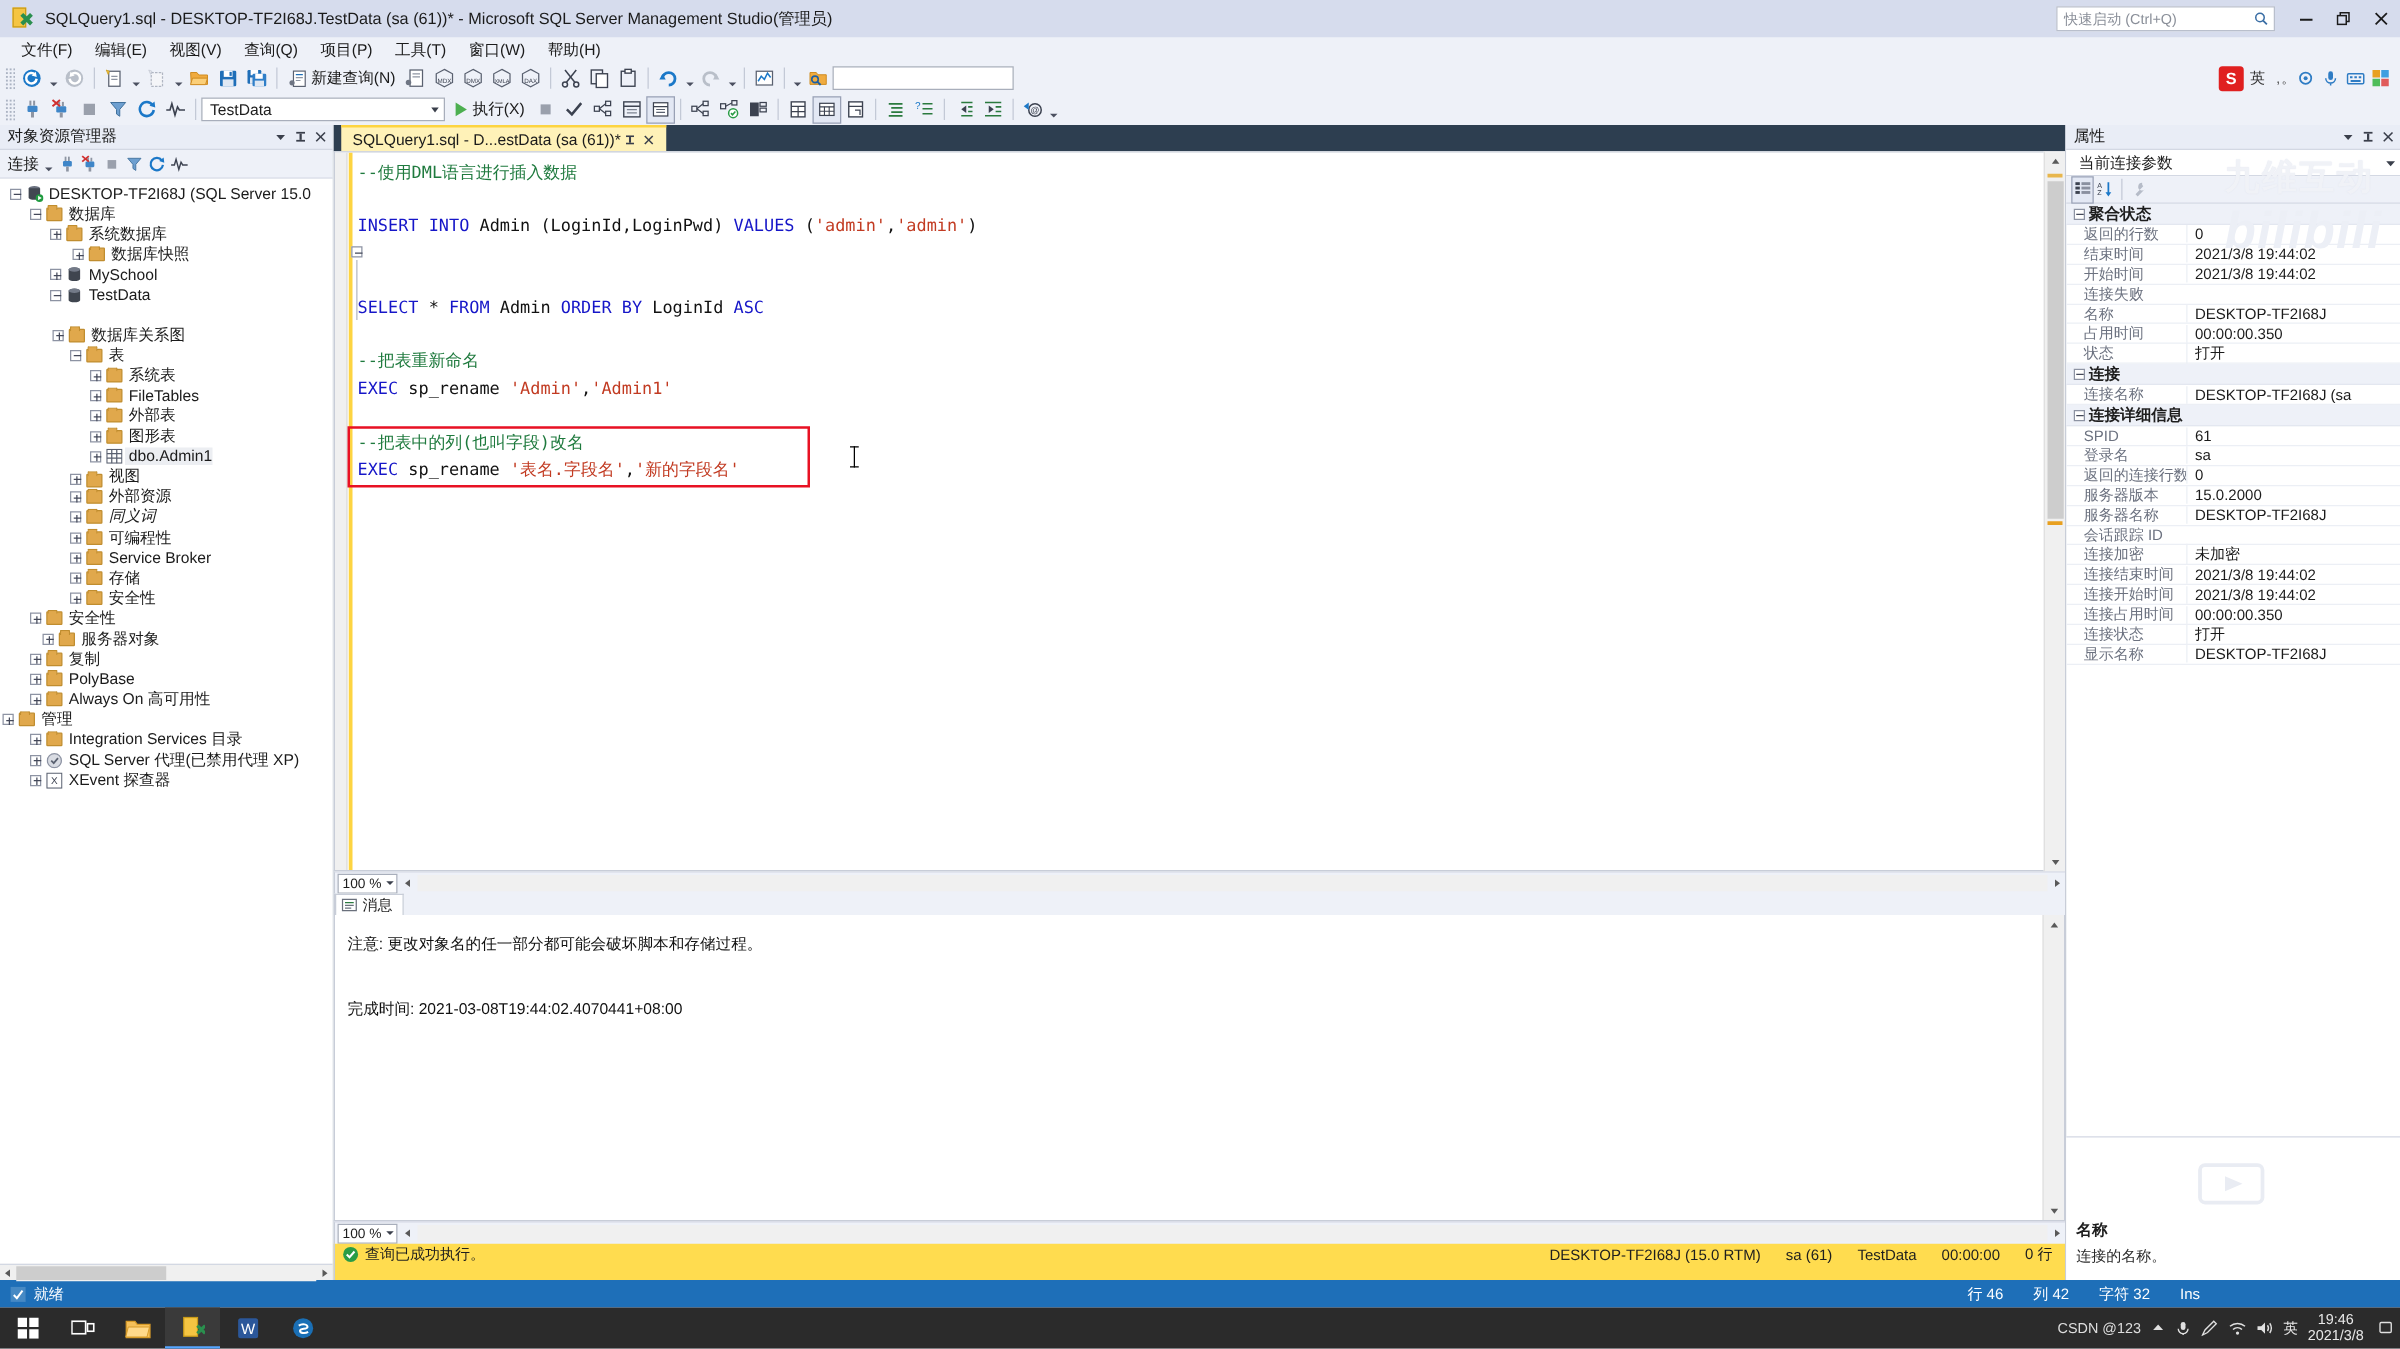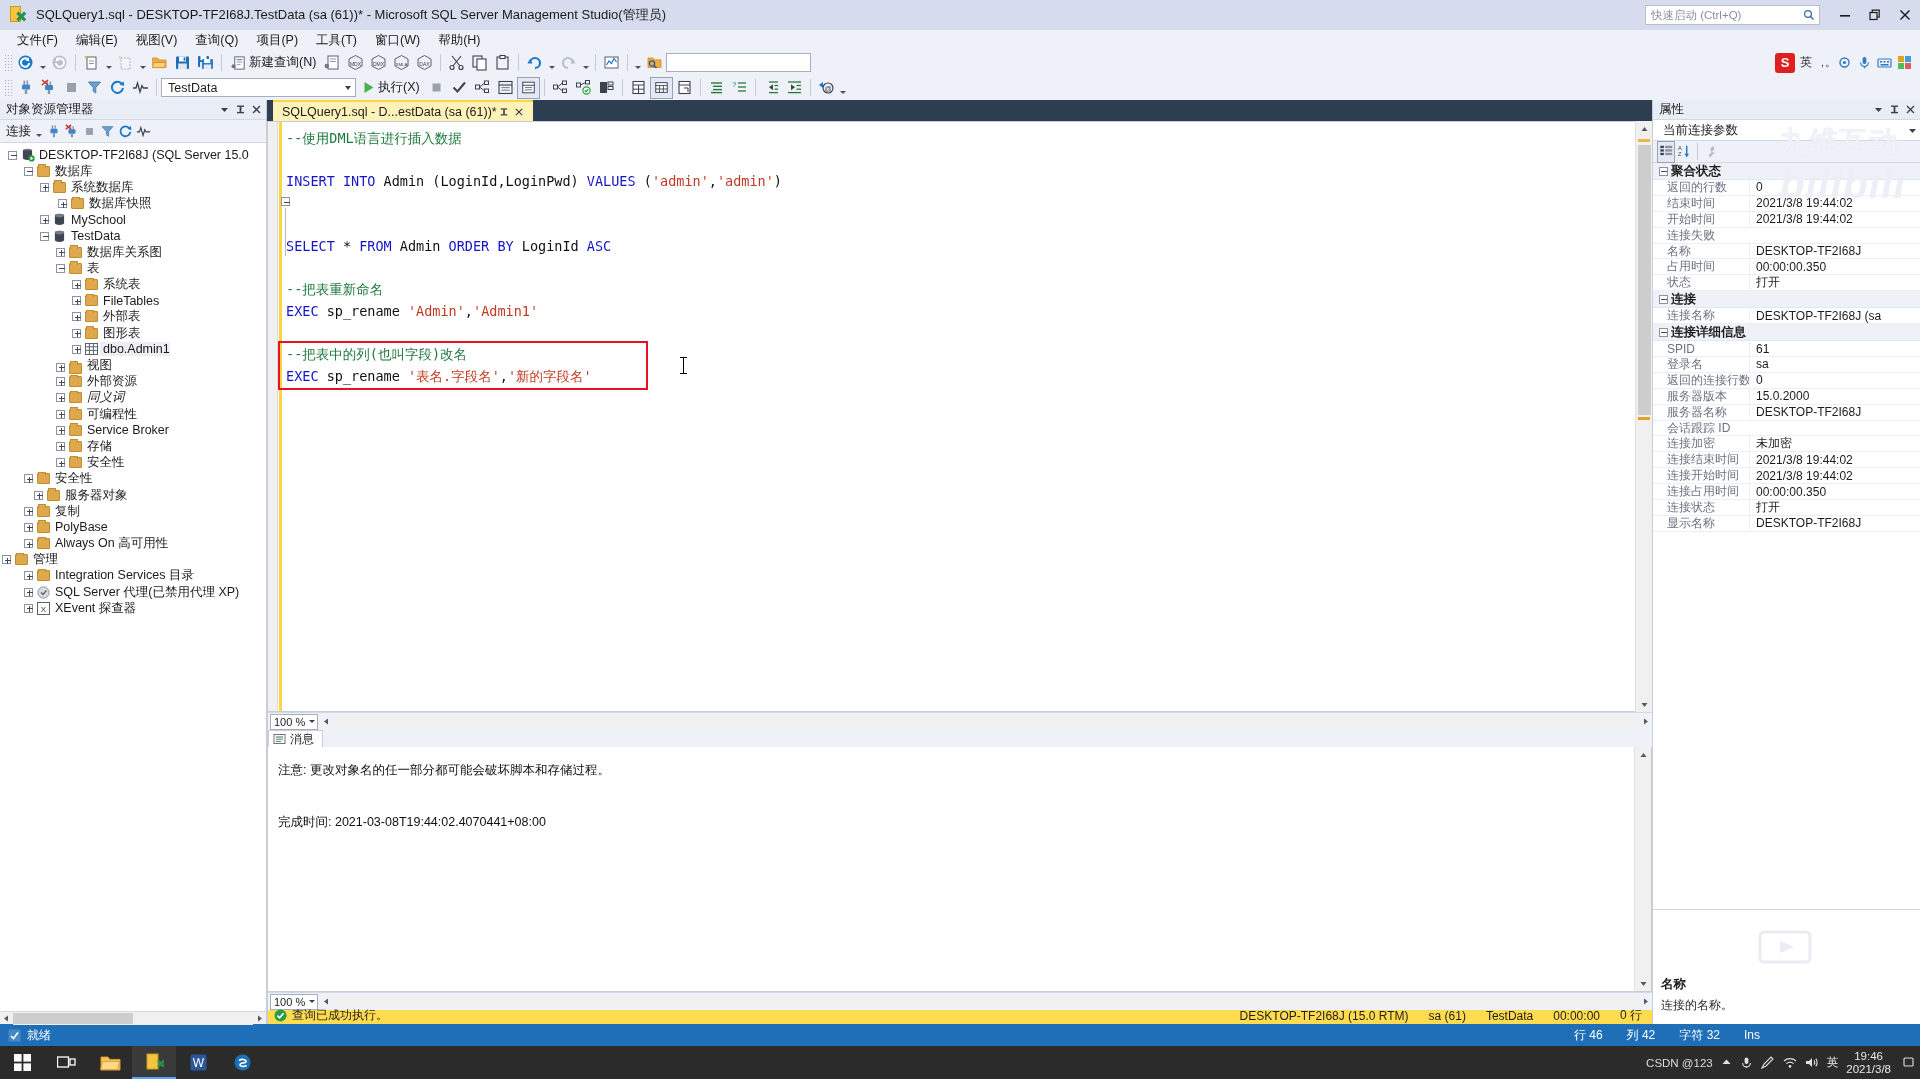--- a/index.html
+++ b/index.html
@@ -134,21 +134,21 @@
   .msgpane { height:280px; display:flex; flex-direction:column; flex:none; }
   .msgtabs { height:17px; background:#eef1f8; display:flex; align-items:flex-end; border-left:1px solid #c8cdd8; flex:none; }
   .msgtab { height:17px; background:#fff; display:flex; align-items:center; padding:0 8px 0 4px; font-size:12px;
     border:1px solid #c8cdd8; border-bottom:none; }
   .msgbody { flex:1 1 auto; background:#fff; border:1px solid #c8cdd8; border-top:none; display:flex; min-height:0; }
   .msgtext { flex:1 1 auto; padding:10px 0 0 10px; font-family:"DejaVu Sans Mono","Liberation Mono",monospace;
     font-size:12.5px; line-height:26px; color:#111; white-space:pre; overflow:hidden; }
   .msgtext .cn { font-family:"Liberation Sans",sans-serif; }
 
   
-  .editor-status { height:14px; background:#ffdc4f; display:flex; align-items:flex-end; font-size:12px; flex:none; border-left:1px solid #c8cdd8; }
+  .editor-status { height:29px; background:#ffdc4f; display:flex; align-items:flex-start; font-size:12px; flex:none; border-left:1px solid #c8cdd8; }
   .es-left { display:flex; align-items:center; padding-left:6px; gap:5px; }
   .es-right { margin-left:auto; display:flex; align-items:center; }
   .es-cell { padding:0 10px; white-space:nowrap; }
 
   
   .props { width:268px; background:#fff; display:flex; flex-direction:column; flex:none; border-left:1px solid #c8cdd8; }
   .prop-combo { height:21px; background:#fff; border-bottom:1px solid #d3d8e3; display:flex; align-items:center;
     font-size:12.5px; padding-left:10px; flex:none; }
   .prop-combo .ar { margin-left:auto; width:16px; display:flex; align-items:center; justify-content:center; }
   .prop-tb { height:22px; background:#eef1f8; display:flex; align-items:center; padding-left:4px;
@@ -750,21 +750,21 @@
             </span>
             <span class="ic">
               <svg width="13" height="13" viewBox="0 0 13 13">
                 <ellipse cx="6.5" cy="2.6" rx="4.6" ry="1.8" fill="#5b6270"></ellipse>
                 <path d="M1.9 2.6 v7.5 a4.6 1.8 0 0 0 9.2 0 v-7.5" fill="#3f454f"></path>
                 <ellipse cx="6.5" cy="2.6" rx="4.6" ry="1.8" fill="#737a88"></ellipse>
               </svg>
             </span>
             <span class="lb">TestData</span>
           </div>
-          <div class="tnode" style="padding-left: 54px;">
+          <div class="tnode" style="padding-left: 40px; margin-top: 16px;">
             <span class="exp">
               <span class="exp-box plus"></span>
             </span>
             <span class="ic">
               <span class="folder"></span>
             </span>
             <span class="lb">数据库关系图</span>
           </div>
           <div class="tnode" style="padding-left: 54px;">
             <span class="exp">

